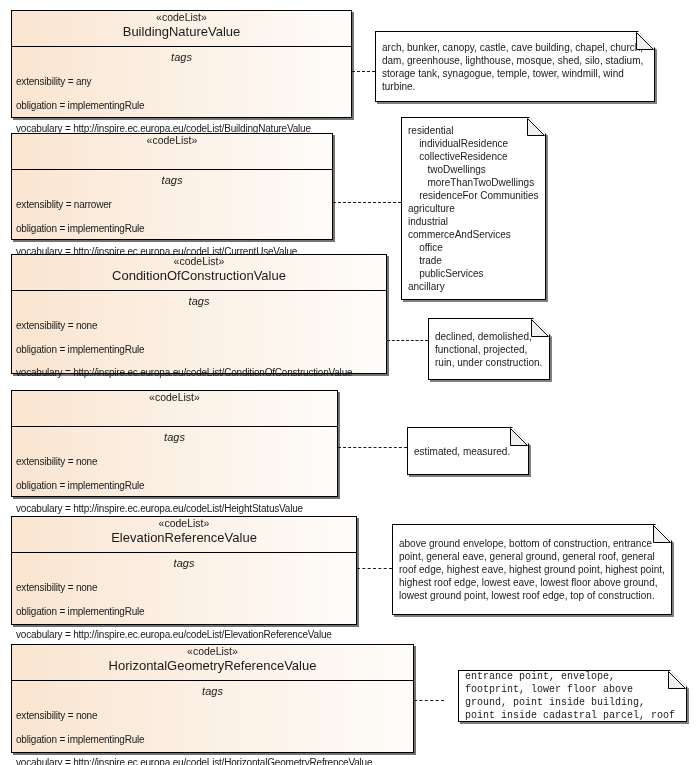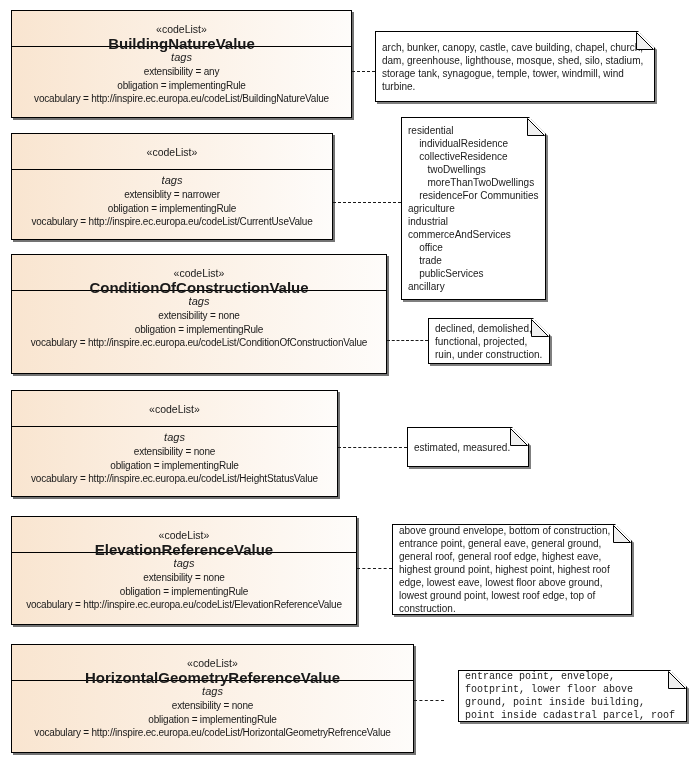--- a/index.html
+++ b/index.html
@@ -17,31 +17,31 @@
     box-sizing:border-box;
     border:1px solid #000;
     background:linear-gradient(to right,#f9e5d0,#fefcfa);
     box-shadow:2px 2px 0 rgba(0,0,0,0.55);
   }
   .cb-header{
     box-sizing:border-box;
     height:36px;
     border-bottom:1px solid #000;
     text-align:center;
-    padding-top:12px;
+    padding-top:0;
   }
   .cb-stereotype{font-size:10.5px;line-height:13px;}
-  .cb-name{font-size:15px;font-weight:bold;line-height:15px;}
+  .cb-name{font-size:13px;font-weight:normal;line-height:15px;}
   .cb-body{padding:3px 4px 2px 4px;}
   .cb-tagslabel{
     text-align:center;font-style:italic;font-size:11px;line-height:15px;
   }
   .cb-tagline{
     font-size:10px;line-height:13.5px;letter-spacing:-0.2px;
-    white-space:nowrap;text-align:center;
+    white-space:nowrap;text-align:left;margin-top:10px;
   }
   
   .note-wrap{
     position:absolute;
     filter:drop-shadow(2px 2px 0 rgba(0,0,0,0.5));
   }
   .note{
     position:relative;
     box-sizing:border-box;
     width:100%;height:100%;
@@ -171,39 +171,39 @@
     office
     trade
     publicServices
 ancillary</div>
       <svg class="note-fold" viewBox="0 0 18 18">
         <path d="M0.5,0.5 L17.5,17.5 L0.5,17.5 Z" fill="#f0f0f0" stroke="#000" stroke-width="1"></path>
       </svg>
     </div>
   </div>
 
-  <div class="note-wrap" style="left:428px;top:318px;width:122px;height:46px;">
+  <div class="note-wrap" style="left:428px;top:318px;width:122px;height:62px;">
     <div class="note">
       <div class="note-text">declined, demolished, functional, projected, ruin, under construction.</div>
       <svg class="note-fold" viewBox="0 0 18 18">
         <path d="M0.5,0.5 L17.5,17.5 L0.5,17.5 Z" fill="#f0f0f0" stroke="#000" stroke-width="1"></path>
       </svg>
     </div>
   </div>
 
-  <div class="note-wrap" style="left:407px;top:427px;width:122px;height:40px;">
+  <div class="note-wrap" style="left:407px;top:427px;width:122px;height:48px;">
     <div class="note">
       <div class="note-text">estimated, measured.</div>
       <svg class="note-fold" viewBox="0 0 18 18">
         <path d="M0.5,0.5 L17.5,17.5 L0.5,17.5 Z" fill="#f0f0f0" stroke="#000" stroke-width="1"></path>
       </svg>
     </div>
   </div>
 
-  <div class="note-wrap" style="left:392px;top:524px;width:240px;height:91px;">
+  <div class="note-wrap" style="left:392px;top:524px;width:280px;height:91px;">
     <div class="note">
       <div class="note-text">above ground envelope, bottom of construction, entrance point, general eave, general ground, general roof, general roof edge, highest eave, highest ground point, highest point, highest roof edge, lowest eave, lowest floor above ground, lowest ground point, lowest roof edge, top of construction.</div>
       <svg class="note-fold" viewBox="0 0 18 18">
         <path d="M0.5,0.5 L17.5,17.5 L0.5,17.5 Z" fill="#f0f0f0" stroke="#000" stroke-width="1"></path>
       </svg>
     </div>
   </div>
 
   <div class="note-wrap" style="left:458px;top:670px;width:229px;height:52px;font-family:Liberation Mono, monospace;">
     <div class="note">

